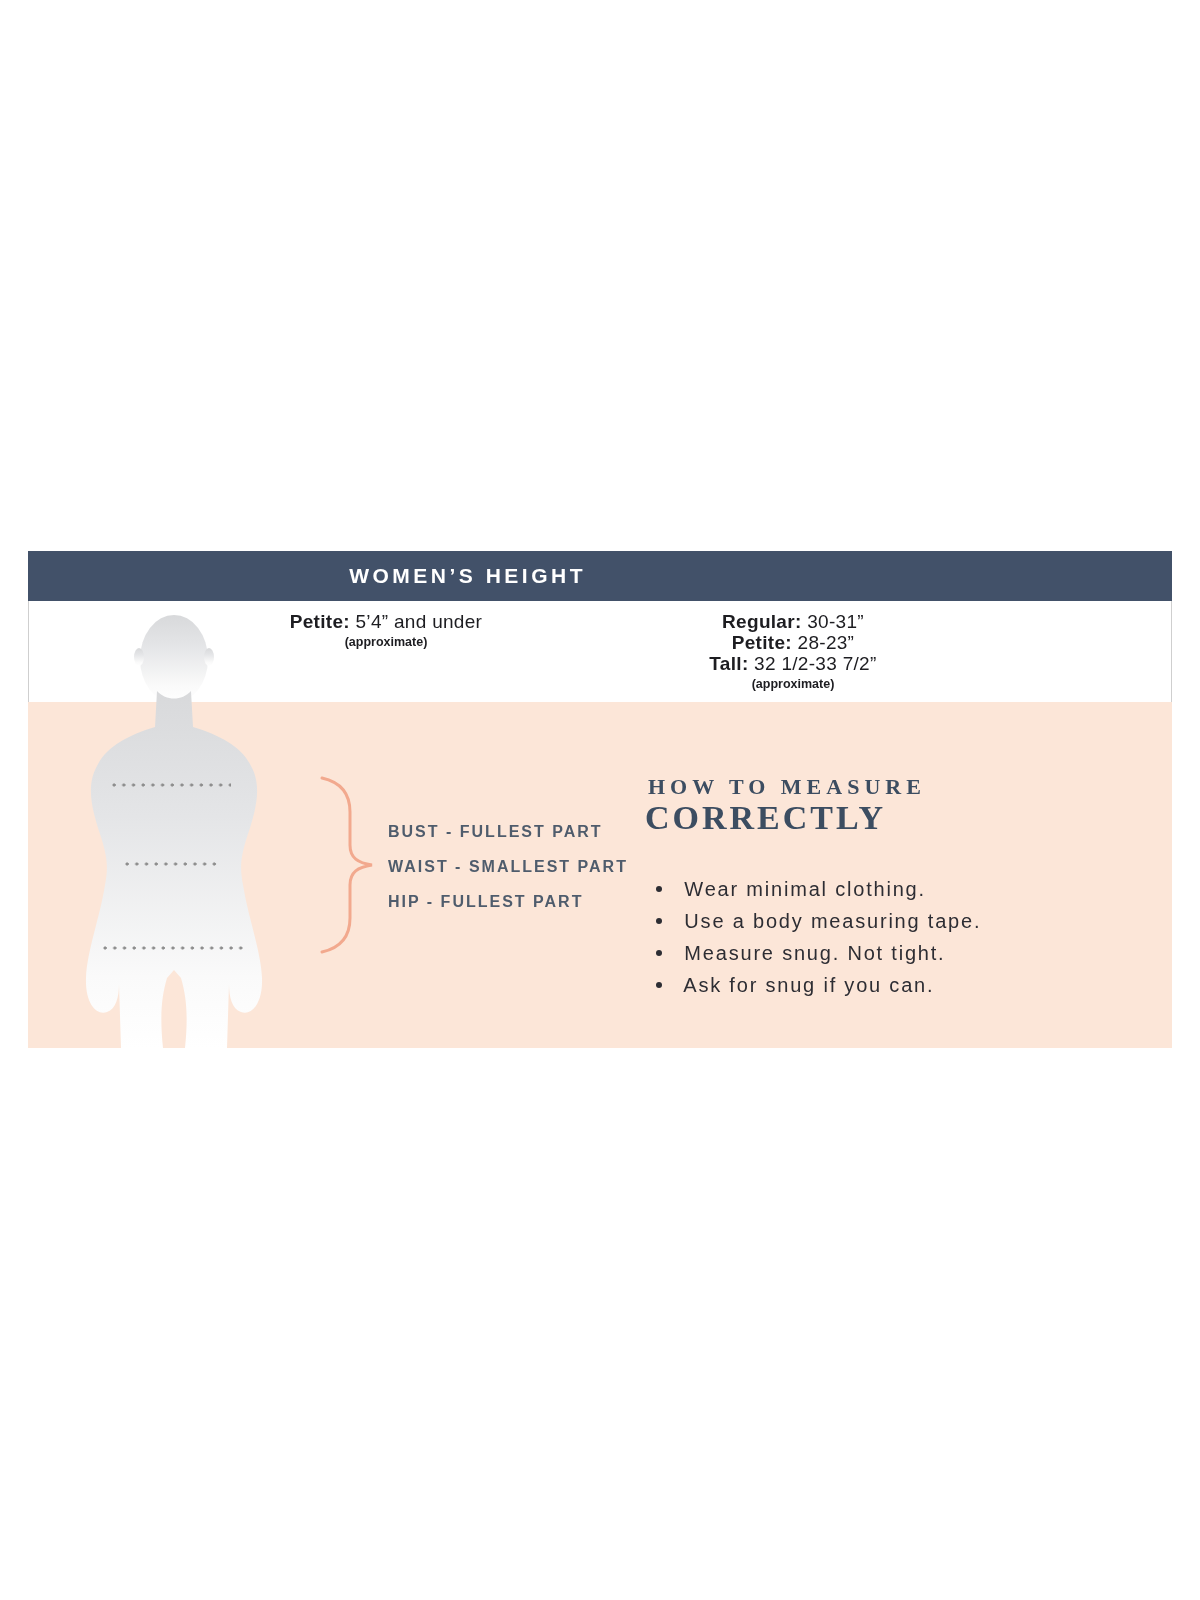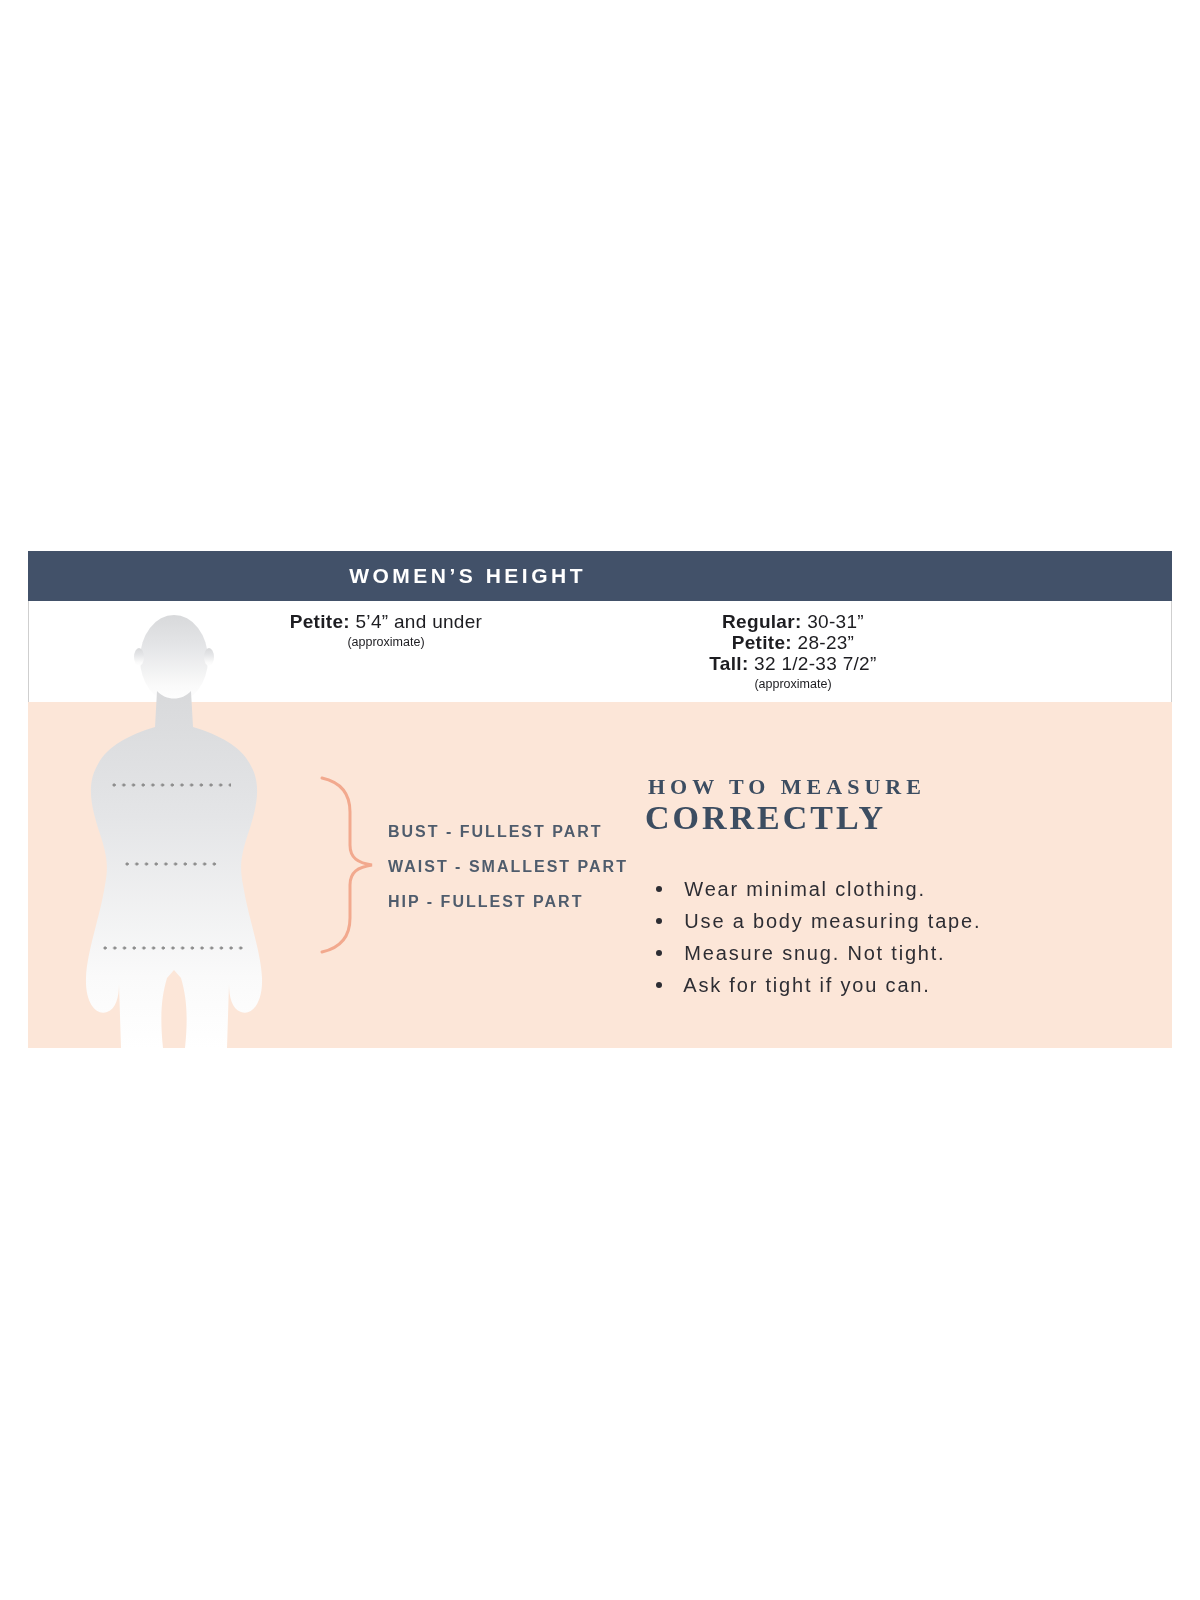--- a/index.html
+++ b/index.html
@@ -27,21 +27,21 @@
   
   .band{
     position:absolute;left:0;top:50px;width:1142px;height:101px;background:#ffffff;
     border-left:1px solid var(--band_border);border-right:1px solid var(--band_border);
   }
   .info-col{position:absolute;top:10px;text-align:center;color:var(--body_text);}
   .info-col.left{left:157px;width:400px;}
   .info-col.right{left:564px;width:400px;}
   .info-row{font-size:19px;line-height:21px;font-weight:500;letter-spacing:0.3px;white-space:nowrap;}
   .info-row b{font-weight:700;}
-  .info-note{font-size:12.5px;font-weight:400;margin-top:3px;line-height:15px;}
+  .info-note{font-size:12.5px;font-weight:700;margin-top:3px;line-height:15px;}
 
   
   .pink{position:absolute;left:0;top:151px;width:1144px;height:346px;background:var(--pink_bg);}
 
   
   .figure-svg{position:absolute;left:32px;top:64px;width:230px;height:433px;}
   .dots{
     position:absolute;height:4px;
     background-image:radial-gradient(circle at 2px 2px,var(--dot_color) 1.45px,rgba(0,0,0,0) 1.7px);
     background-size:9.7px 4px;background-repeat:repeat-x;
@@ -175,17 +175,17 @@
     <li class="tip">
       <span class="bullet-dot"></span>
       <span>Use a body measuring tape.</span>
     </li>
     <li class="tip">
       <span class="bullet-dot"></span>
       <span>Measure snug. Not tight.</span>
     </li>
     <li class="tip">
       <span class="bullet-dot"></span>
-      <span>Ask for tight if you can.</span>
+      <span>Ask for snug if you can.</span>
     </li>
   </ul>
 
 </div>
 
 </body></html>

